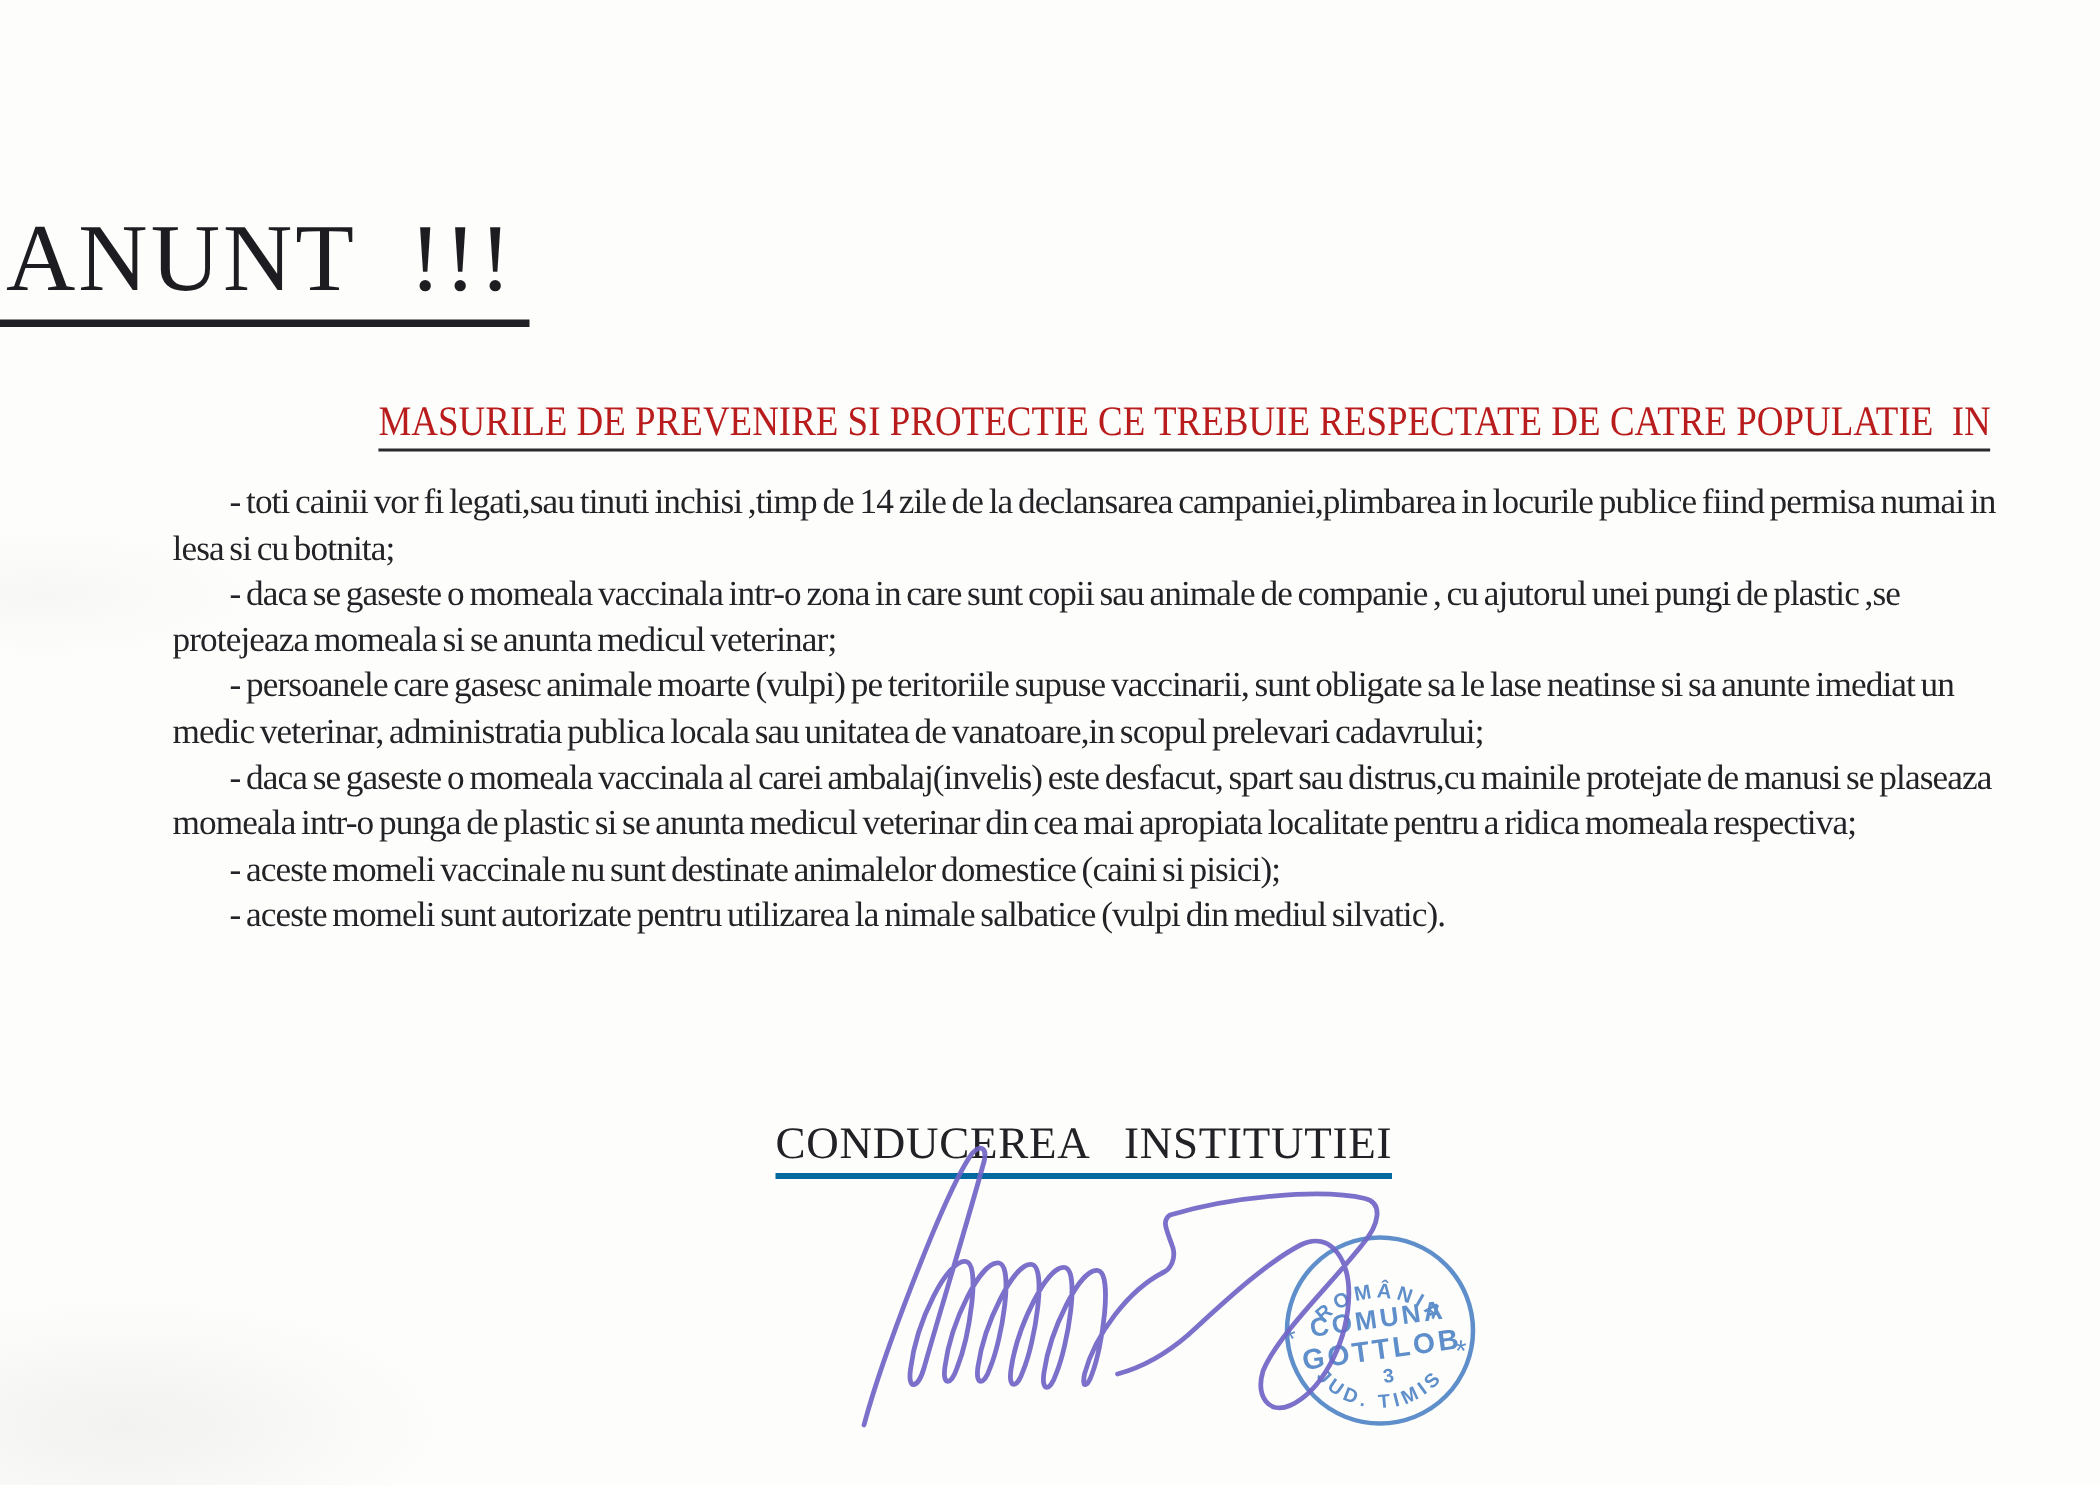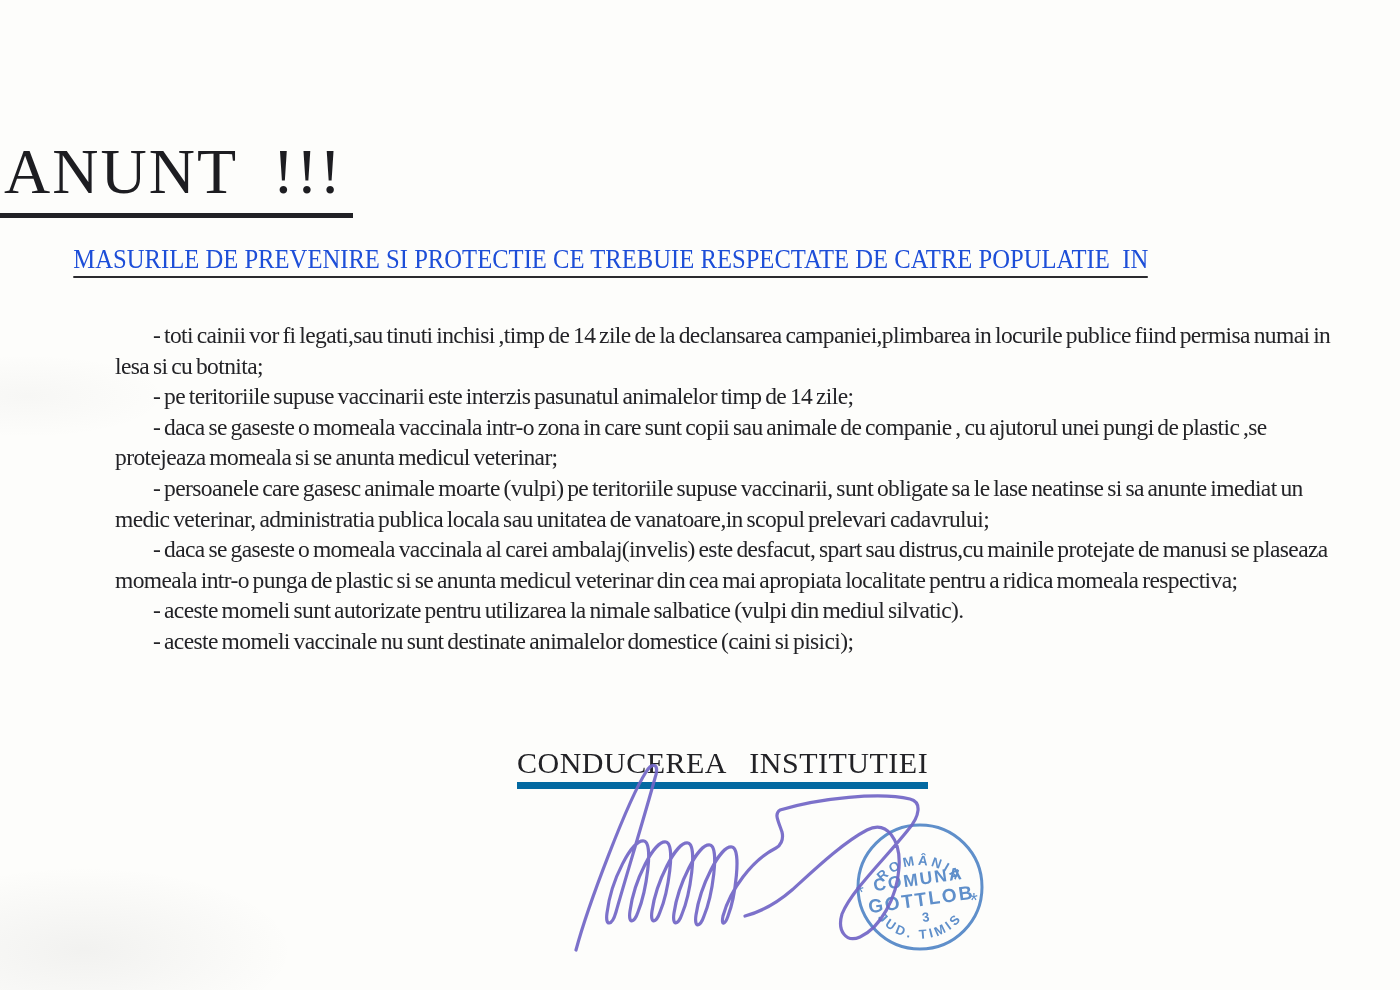--- a/index.html
+++ b/index.html
@@ -19,22 +19,22 @@
   }
   .title{
     display:inline-block;
     font-size:64px;color:#1d1d21;letter-spacing:2px;
     white-space:pre;
     border-bottom:5px solid #212125;
     padding:0 10px 8px 4px;
     line-height:1.05;
   }
   .heading-wrap{
-    position:absolute;top:244px;left:0;right:0;text-align:left;
-    color:#1d4ed8;
+    position:absolute;top:267px;left:0;right:0;text-align:right;
+    color:#b91c1c;
   }
   .heading-line{
     display:block;height:33px;
   }
   .heading-line > span{
     display:inline-block;white-space:pre;
     font-size:28px;
     transform:scaleX(0.88);transform-origin:center top;
     border-bottom:2px solid #2a2a2e;
     padding-bottom:1px;
@@ -43,21 +43,21 @@
   .body-text{
     position:absolute;top:320px;left:115px;width:1245px;
     font-size:23.5px;line-height:30.6px;color:#232327;
     letter-spacing:-0.6px;word-spacing:-1.5px;
   }
   .body-text p{margin:0;text-indent:38px;}
   .closing{
     position:absolute;top:746px;left:517px;
     font-size:30px;color:#222226;letter-spacing:0.5px;
     white-space:pre;
-    border-bottom:7px solid #0369a1;
+    border-bottom:4px solid #0369a1;
     padding-bottom:3px;
     line-height:1.1;
   }
   .stamp-svg{position:absolute;left:838px;top:805px;width:164px;height:164px;opacity:0.88;}
   .signature-svg{position:absolute;left:540px;top:700px;width:460px;height:275px;}
 </style>
 </head>
 <body>
 
 <div class="paper-noise"></div>
@@ -65,26 +65,25 @@
 <div class="title-wrap">
   <span class="title">ANUNT  !!!</span>
 </div>
 
 <div class="heading-wrap">
   <span class="heading-line"><span>MASURILE DE PREVENIRE SI PROTECTIE CE TREBUIE RESPECTATE DE CATRE POPULATIE  IN</span></span>
 </div>
 
 <div class="body-text">
   <p>- toti cainii vor fi legati,sau tinuti inchisi ,timp de 14 zile de la declansarea campaniei,plimbarea in locurile publice fiind permisa numai in lesa si cu botnita;</p>
-  <p>- pe teritoriile supuse vaccinarii este interzis pasunatul animalelor timp de 14 zile;</p>
   <p>- daca se gaseste o momeala vaccinala intr-o zona in care sunt copii sau animale de companie , cu ajutorul unei pungi de plastic ,se protejeaza momeala si se anunta medicul veterinar;</p>
   <p>- persoanele care gasesc animale moarte (vulpi) pe teritoriile supuse vaccinarii, sunt obligate sa le lase neatinse si sa anunte imediat un medic veterinar, administratia publica locala sau unitatea de vanatoare,in scopul prelevari cadavrului;</p>
   <p>- daca se gaseste o momeala vaccinala al carei ambalaj(invelis) este desfacut, spart sau distrus,cu mainile protejate de manusi se plaseaza momeala intr-o punga de plastic si se anunta medicul veterinar din cea mai apropiata localitate pentru a ridica momeala respectiva;</p>
+  <p>- aceste momeli vaccinale nu sunt destinate animalelor domestice (caini si pisici);</p>
   <p>- aceste momeli sunt autorizate pentru utilizarea la nimale salbatice (vulpi din mediul silvatic).</p>
-  <p>- aceste momeli vaccinale nu sunt destinate animalelor domestice (caini si pisici);</p>
 </div>
 
 <div class="closing">CONDUCEREA   INSTITUTIEI</div>
 
 <svg class="stamp-svg" viewBox="0 0 164 164" xmlns="http://www.w3.org/2000/svg">
   <defs>
     <path id="arcTop" d="M 33 97 A 51 51 0 0 1 131 97"></path>
     <path id="arcBot" d="M 29 90 A 54 54 0 0 0 135 90"></path>
   </defs>
   <g fill="none" stroke="#4a80c4">

